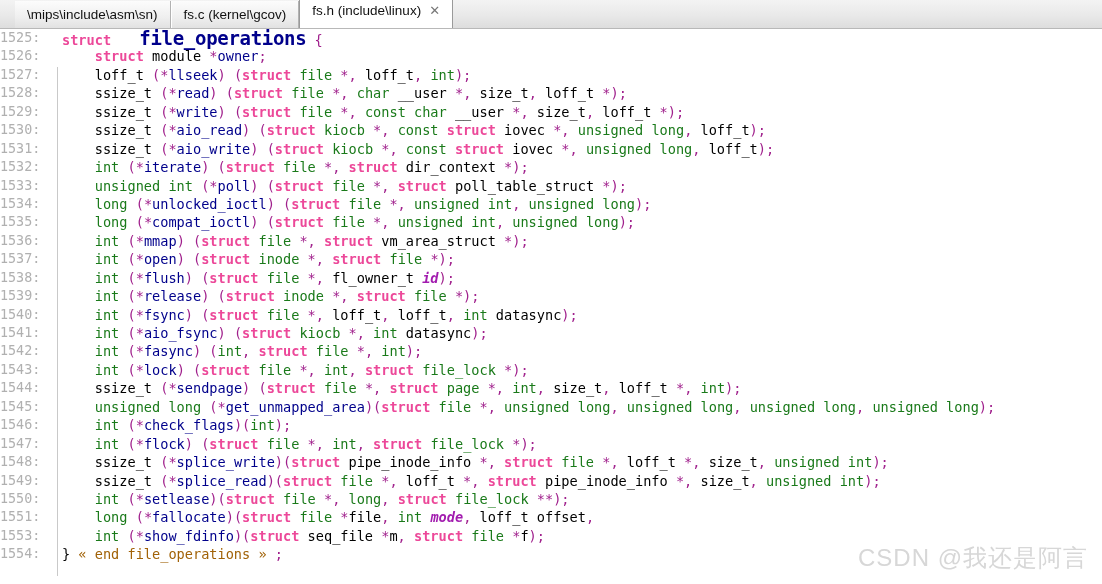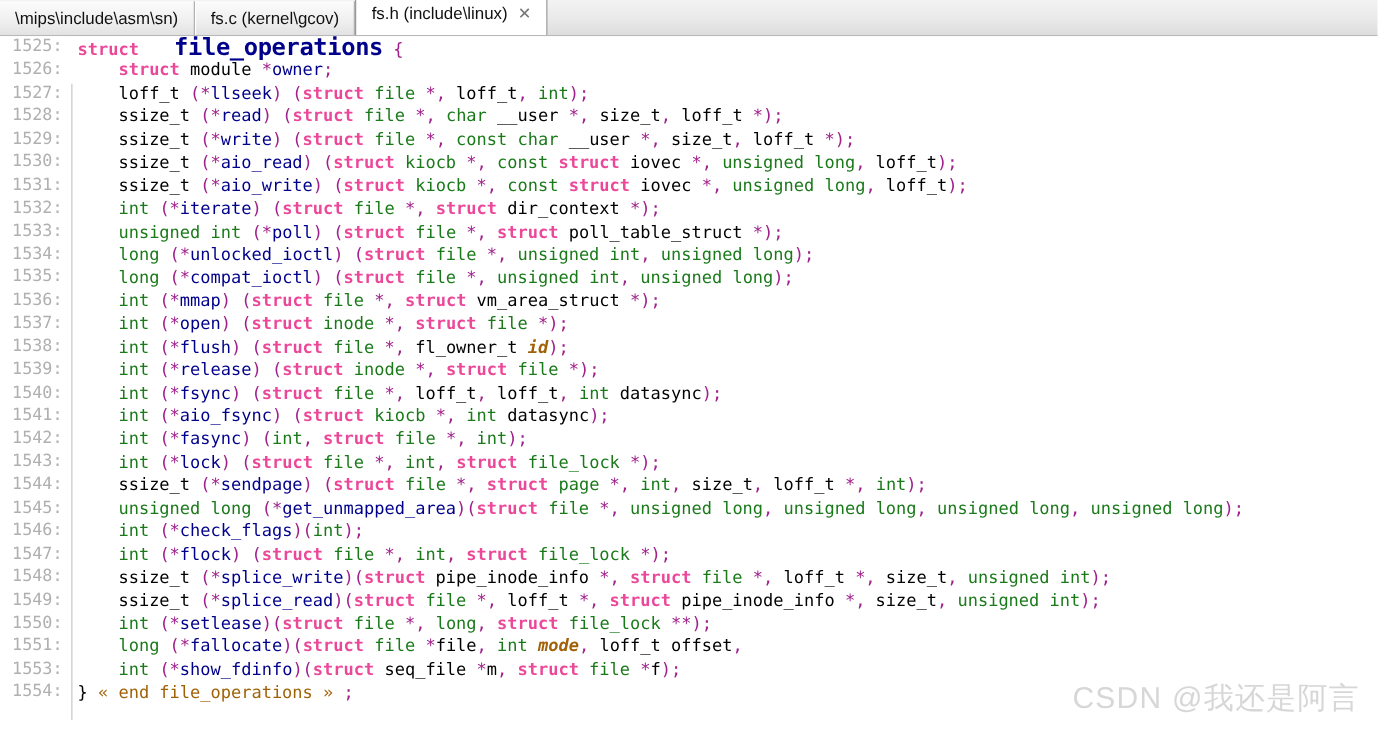--- a/index.html
+++ b/index.html
@@ -36,20 +36,21 @@
     white-space: nowrap;
     display: flex;
     align-items: center;
     position: relative;
     background: linear-gradient(to bottom, #fcfcfc 0%, #efefef 60%, #e2e2e2 100%);
     border-right: 1px solid #b2b2b2;
     border-left: 1px solid #ffffff;
   }
   .tab.first {
     border-left: none;
+    margin-left: 15px;
   }
   .tab.active {
     background: #ffffff;
     border-left: 1px solid #9a9a9a;
     border-right: 1px solid #9a9a9a;
     border-top: 1px solid #9a9a9a;
     border-bottom: 1px solid #ffffff;
     height: 37px;
     line-height: 29px;
     margin-bottom: -1px;
@@ -89,40 +90,39 @@
     line-height: 18.45px;
     white-space: pre;
     font-family: "DejaVu Sans Mono", "Liberation Mono", monospace;
     font-size: 13.6px;
     position: relative;
     display: flex;
   }
   .lnum {
     width: 54px;
     min-width: 54px;
-    text-align: right;
     padding-right: 4px;
     box-sizing: border-box;
     color: #b0b0b0;
     font-family: "DejaVu Sans Mono", "Liberation Mono", monospace;
     font-size: 13.4px;
     user-select: none;
   }
   .ltext {
     padding-left: 8px;
     color: #000000;
   }
   
   .kw   { color: #1a7a1a; }              
   .st   { color: #ec4899; font-weight: bold; }  
   .ty   { color: #1a7a1a; }              
   .id   { color: #00008b; font-weight: normal; }  
   .pn   { color: #a0208c; }              
   .pl   { color: #000000; }              
-  .pa   { color: #a16207; font-weight: bold; font-style: italic; } 
+  .pa   { color: #a21caf; font-weight: bold; font-style: italic; } 
   .cm   { color: #a16207; }              
 
   
   .bigline .big {
     font-size: 19px;
     font-weight: bold;
     color: #00008b;
     letter-spacing: -0.3px;
     margin-left: 20px;
   }

